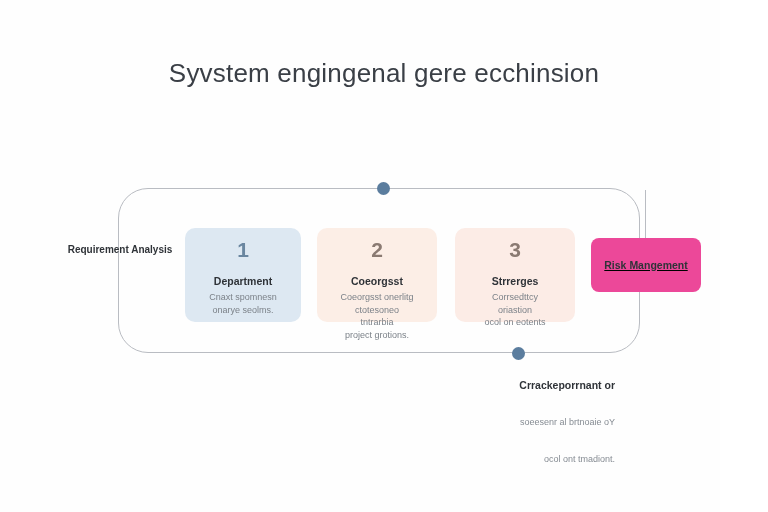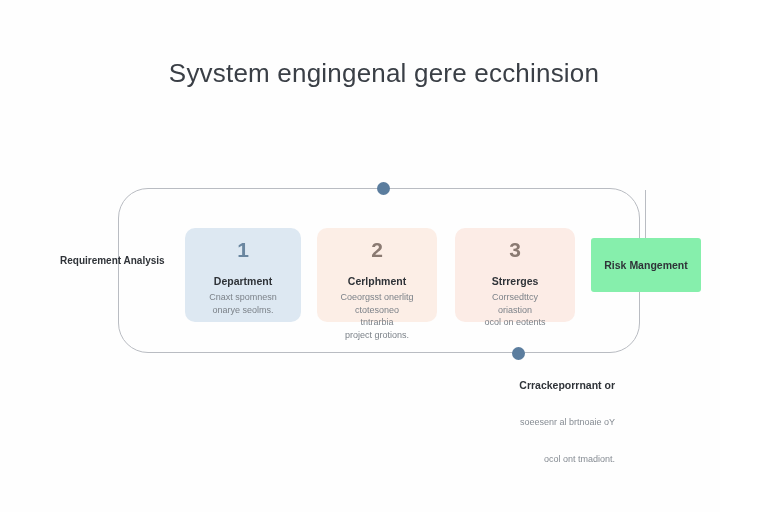--- a/index.html
+++ b/index.html
@@ -71,23 +71,23 @@
     top: 190px;
     width: 1px;
     height: 48px;
     background: #b9bcc2;
   }
 
   
   #left-label {
     position: absolute;
     left: 60px;
-    top: 255px;
+    top: 244px;
     width: 120px;
-    text-align: left;
+    text-align: center;
     font-size: 10px;
     font-weight: 600;
     color: #2f3338;
   }
 
   
   .step-card {
     position: absolute;
     top: 228px;
     border-radius: 10px;
@@ -139,25 +139,26 @@
     filter: blur(0.35px);
   }
 
   
   #risk-node {
     position: absolute;
     left: 591px;
     top: 238px;
     width: 110px;
     height: 54px;
-    background: #86efac;
-    border-radius: 3px;
+    background: #ec4899;
+    border-radius: 8px;
     display: flex;
     align-items: center;
     justify-content: center;
+    text-decoration: underline;
   }
   #risk-node-label {
     font-size: 10.5px;
     font-weight: 700;
     color: #2f3338;
     text-align: center;
   }
 
   
   #bottom-caption {
@@ -202,21 +203,21 @@
     <div class="step-number">1</div>
     <div class="step-title">Department</div>
     <div class="step-body">
       <div>Cnaxt spomnesn</div>
       <div>onarye seolms.</div>
     </div>
   </div>
 
   <div class="step-card" id="step-card-2">
     <div class="step-number">2</div>
-    <div class="step-title">Cerlphment</div>
+    <div class="step-title">Coeorgsst</div>
     <div class="step-body">
       <div>Coeorgsst onerlitg</div>
       <div>ctotesoneo tntrarbia</div>
       <div>project grotions.</div>
     </div>
   </div>
 
   <div class="step-card" id="step-card-3">
     <div class="step-number">3</div>
     <div class="step-title">Strrerges</div>

